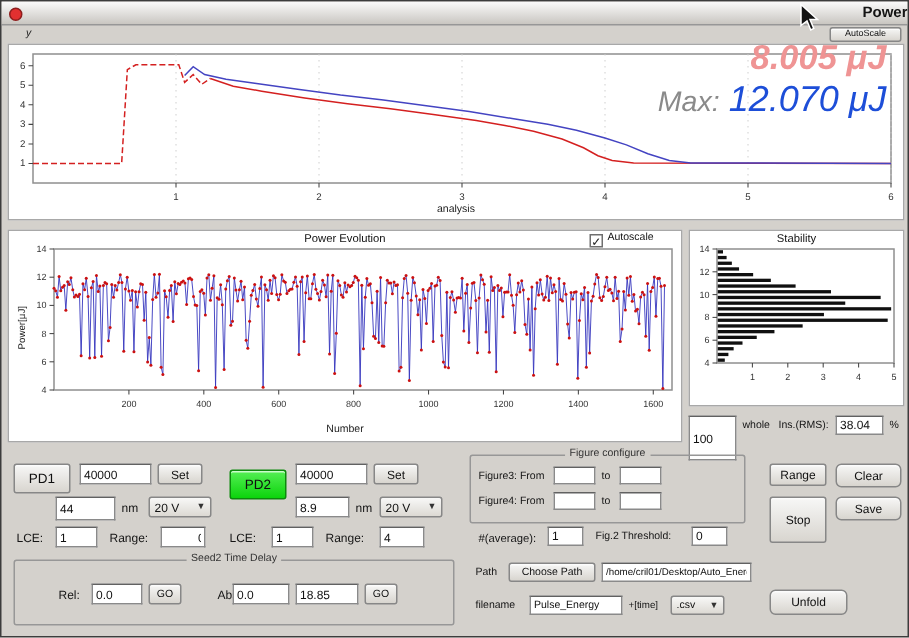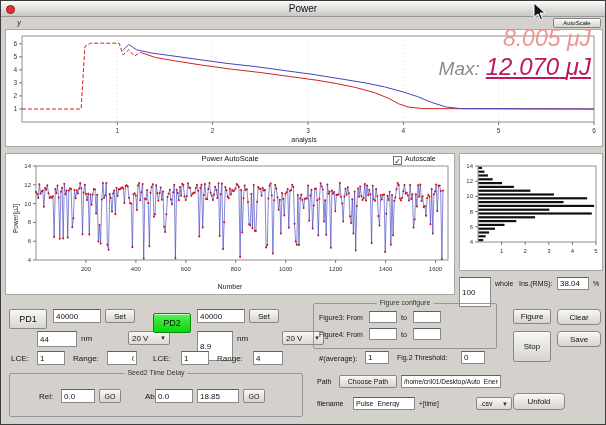--- a/index.html
+++ b/index.html
@@ -1,35 +1,35 @@
 <!DOCTYPE html>
 <html><head>
 <meta charset="utf-8">
 <style>
   html,body{margin:0;padding:0;}
   body{font-family:"Liberation Sans",sans-serif;background:#9a9a9a;}
   .window{position:relative;width:606px;height:425px;background:#d4d1cc;border:1px solid #3c3c3c;overflow:hidden;box-sizing:border-box;}
-  .titlebar{position:absolute;top:0;left:0;right:0;height:15px;background:linear-gradient(#fbfbfb,#c9c6c1);border-bottom:1px solid #979797;text-align:center;font-size:10px;line-height:15px;color:#141414;}
+  .titlebar{position:absolute;top:0;left:0;right:0;height:15px;background:linear-gradient(#fbfbfb,#c9c6c1);border-bottom:1px solid #979797;text-align:right;font-size:10px;line-height:15px;color:#141414;font-weight:bold;}
   .dot{position:absolute;left:5px;top:4px;width:7px;height:7px;border-radius:50%;background:#e23030;border:1px solid #8e1d1d;}
   .btn{position:absolute;background:linear-gradient(#f7f7f6,#d8d5cf);border:1px solid #878787;border-radius:2px;font-family:Liberation Sans, sans-serif;font-size:8px;color:#101010;padding:0;cursor:default;box-shadow:inset 0 1px 0 rgba(255,255,255,.7);}
   .btn.green{background:linear-gradient(#55ef55,#0cd40c);border-color:#0c8a0c;}
   .field{position:absolute;background:#fff;border:1px solid #8a8a8a;border-top-color:#616161;font-family:inherit;font-size:8px;color:#101010;padding:0 2px;box-sizing:border-box;}
   .lbl{position:absolute;font-size:8px;color:#141414;white-space:nowrap;}
   .white{position:absolute;background:#ffffff;border:1px solid #a8a8a8;box-sizing:border-box;}
   .panel{position:absolute;border:1px solid #979797;border-radius:2px;}
   .legend{position:absolute;top:-5px;left:50%;transform:translateX(-50%);background:#d4d1cc;font-size:7px;color:#333;padding:0 3px;white-space:nowrap;}
-  .combo{position:absolute;background:linear-gradient(#f8f8f7,#dcd9d3);border:1px solid #878787;border-radius:2px;font-size:8px;color:#101010;display:flex;align-items:center;justify-content:space-between;padding:0 3px;box-sizing:border-box;margin-left:29px;}
+  .combo{position:absolute;background:linear-gradient(#f8f8f7,#dcd9d3);border:1px solid #878787;border-radius:2px;font-size:8px;color:#101010;display:flex;align-items:center;justify-content:space-between;padding:0 3px;box-sizing:border-box;}
   .combo .arr{font-size:6px;color:#333;margin-left:2px;}
   .cbx{position:absolute;width:9px;height:9px;background:#fff;border:1px solid #6f6f6f;font-size:8px;line-height:9px;text-align:center;color:#1a1a1a;box-sizing:border-box;}
   .charttitle{position:absolute;font-size:7.5px;color:#111;text-align:center;}
   .axlabel{position:absolute;font-size:7px;color:#222;text-align:center;}
-  .readout-cur{position:absolute;right:14px;top:24px;font-size:23px;font-style:italic;color:#ef9494;white-space:nowrap;}
+  .readout-cur{position:absolute;right:14px;top:24px;font-size:23px;font-style:italic;color:#ef9494;white-space:nowrap;font-weight:bold;}
   .readout-max{position:absolute;right:14px;top:52px;white-space:nowrap;font-style:italic;}
   .readout-max .maxlbl{font-size:19px;color:#8a8a8a;margin-right:6px;}
-  .readout-max .maxval{font-size:24px;color:#be185d;text-decoration:underline;}
+  .readout-max .maxval{font-size:24px;color:#1d4ed8;}
   svg{position:absolute;left:0;top:0;font-family:inherit;}
 </style>
 </head>
 <body>
 
 <div class="window">
 
   <div class="titlebar">
     <span class="dot"></span>
     <span>Power</span>
@@ -476,21 +476,21 @@
         <circle cx="429.1" cy="37.6" r="1" fill="#cc1111"></circle>
         <circle cx="430.2" cy="30.6" r="1" fill="#cc1111"></circle>
         <circle cx="431.3" cy="56.9" r="1" fill="#cc1111"></circle>
         <circle cx="432.5" cy="31.7" r="1" fill="#cc1111"></circle>
         <circle cx="433.6" cy="31.5" r="1" fill="#cc1111"></circle>
         <circle cx="434.7" cy="36.9" r="1" fill="#cc1111"></circle>
         <circle cx="435.9" cy="105.0" r="1" fill="#cc1111"></circle>
         <circle cx="437.0" cy="36.4" r="1" fill="#cc1111"></circle>
       </svg>
   </div>
-  <div class="charttitle" style="left:4px;top:153px;width:450px;">Power AutoScale</div>
+  <div class="charttitle" style="left:4px;top:153px;width:450px;">Power Evolution</div>
   <span class="cbx" style="left:392px;top:155px;">✓</span>
   <span class="lbl" style="left:404px;top:154px;font-size:7px;">Autoscale</span>
   <div class="axlabel" style="left:4px;top:282px;width:450px;">Number</div>
   <div class="axlabel" style="left:-16px;top:214px;width:60px;transform:rotate(-90deg);font-size:6.5px;">Power[μJ]</div>
 
   <div class="white" style="left:458px;top:152px;width:144px;height:118px;">
     <svg id="chart-stab" width="142" height="116">
         <rect x="18" y="12" width="118" height="76" fill="#fff" stroke="#8f8f8f" stroke-width="1"></rect>
         <line x1="41.6" y1="88" x2="41.6" y2="91" stroke="#444" stroke-width="0.7"></line>
         <text x="41.6" y="99" font-size="6" fill="#333" text-anchor="middle">1</text>
@@ -529,41 +529,42 @@
         <rect x="18.5" y="58.4" width="113.3" height="2.2" fill="#101010"></rect>
         <rect x="18.5" y="62.2" width="56.6" height="2.2" fill="#101010"></rect>
         <rect x="18.5" y="66.0" width="37.8" height="2.2" fill="#101010"></rect>
         <rect x="18.5" y="69.8" width="26.0" height="2.2" fill="#101010"></rect>
         <rect x="18.5" y="73.6" width="16.5" height="2.2" fill="#101010"></rect>
         <rect x="18.5" y="77.4" width="10.6" height="2.2" fill="#101010"></rect>
         <rect x="18.5" y="81.2" width="7.1" height="2.2" fill="#101010"></rect>
         <rect x="18.5" y="85.0" width="4.7" height="2.2" fill="#101010"></rect>
       </svg>
   </div>
+  <div class="charttitle" style="left:458px;top:153px;width:144px;">Stability</div>
 
   <input class="field" style="left: 458px; top: 276px; width: 32px; height: 30px;" readonly="" value="100">
   <span class="lbl" style="left:494px;top:279px;font-size:7px;">whole</span>
   <span class="lbl" style="left:518px;top:279px;font-size:7px;">Ins.(RMS):</span>
   <input class="field" style="left: 556px; top: 276px; width: 32px; height: 13px;" readonly="" value="38.04">
   <span class="lbl" style="left:592px;top:279px;font-size:7px;">%</span>
 
   <button class="btn" style="left:8px;top:308px;width:38px;height:20px;font-size:9px;">PD1</button>
   <input class="field" style="left: 52px; top: 308px; width: 48px; height: 14px;" readonly="" value="40000">
   <button class="btn" style="left:104px;top:308px;width:30px;height:14px;">Set</button>
   <input class="field" style="left: 36px; top: 330px; width: 40px; height: 16px;" readonly="" value="44">
   <span class="lbl" style="left:80px;top:333px;">nm</span>
   <div class="combo" style="left:98px;top:330px;width:42px;height:14px;">
     <span>20 V</span>
       <span class="arr">▼</span>
   </div>
 
   <button class="btn green" style="left:152px;top:312px;width:38px;height:20px;font-size:9px;">PD2</button>
   <input class="field" style="left: 196px; top: 308px; width: 48px; height: 14px;" readonly="" value="40000">
   <button class="btn" style="left:248px;top:308px;width:30px;height:14px;">Set</button>
-  <input class="field" style="left: 196px; top: 330px; width: 36px; height: 30px;" readonly="" value="8.9">
+  <input class="field" style="left: 196px; top: 330px; width: 36px; height: 14px;" readonly="" value="8.9">
   <span class="lbl" style="left:236px;top:333px;">nm</span>
   <div class="combo" style="left:252px;top:330px;width:42px;height:14px;">
     <span>20 V</span>
       <span class="arr">▼</span>
   </div>
 
   <span class="lbl" style="left:10px;top:353px;">LCE:</span>
   <input class="field" style="left: 36px; top: 350px; width: 28px; height: 14px;" readonly="" value="1">
   <span class="lbl" style="left:72px;top:353px;">Range:</span>
   <input class="field" style="left: 106px; top: 350px; width: 30px; height: 14px; padding-left: 24px;" readonly="" value="0.9">
@@ -582,21 +583,21 @@
   <span class="lbl" style="left:318px;top:330px;font-size:7px;">Figure4: From</span>
   <input class="field" style="left: 368px; top: 327px; width: 28px; height: 12px;" readonly="" value="">
   <span class="lbl" style="left:400px;top:330px;font-size:7px;">to</span>
   <input class="field" style="left: 412px; top: 327px; width: 28px; height: 12px;" readonly="" value="">
 
   <span class="lbl" style="left:318px;top:353px;font-size:7.5px;">#(average):</span>
   <input class="field" style="left: 364px; top: 350px; width: 24px; height: 13px;" readonly="" value="1">
   <span class="lbl" style="left:396px;top:353px;font-size:7px;">Fig.2 Threshold:</span>
   <input class="field" style="left: 460px; top: 350px; width: 24px; height: 13px;" readonly="" value="0">
 
-  <button class="btn" style="left:512px;top:308px;width:38px;height:15px;">Figure</button>
+  <button class="btn" style="left:512px;top:308px;width:38px;height:15px;">Range</button>
   <button class="btn" style="left:512px;top:330px;width:38px;height:31px;">Stop</button>
   <button class="btn" style="left:556px;top:308px;width:44px;height:16px;border-radius:4px;">Clear</button>
   <button class="btn" style="left:556px;top:330px;width:44px;height:16px;border-radius:4px;">Save</button>
 
   <div class="panel" style="left:8px;top:372px;width:292px;height:42px;">
     <span class="legend">Seed2 Time Delay</span>
   </div>
   <span class="lbl" style="left:38px;top:391px;">Rel:</span>
   <input class="field" style="left: 60px; top: 388px; width: 34px; height: 14px;" readonly="" value="0.0">
   <button class="btn" style="left:98px;top:388px;width:22px;height:14px;font-size:7px;">GO</button>

